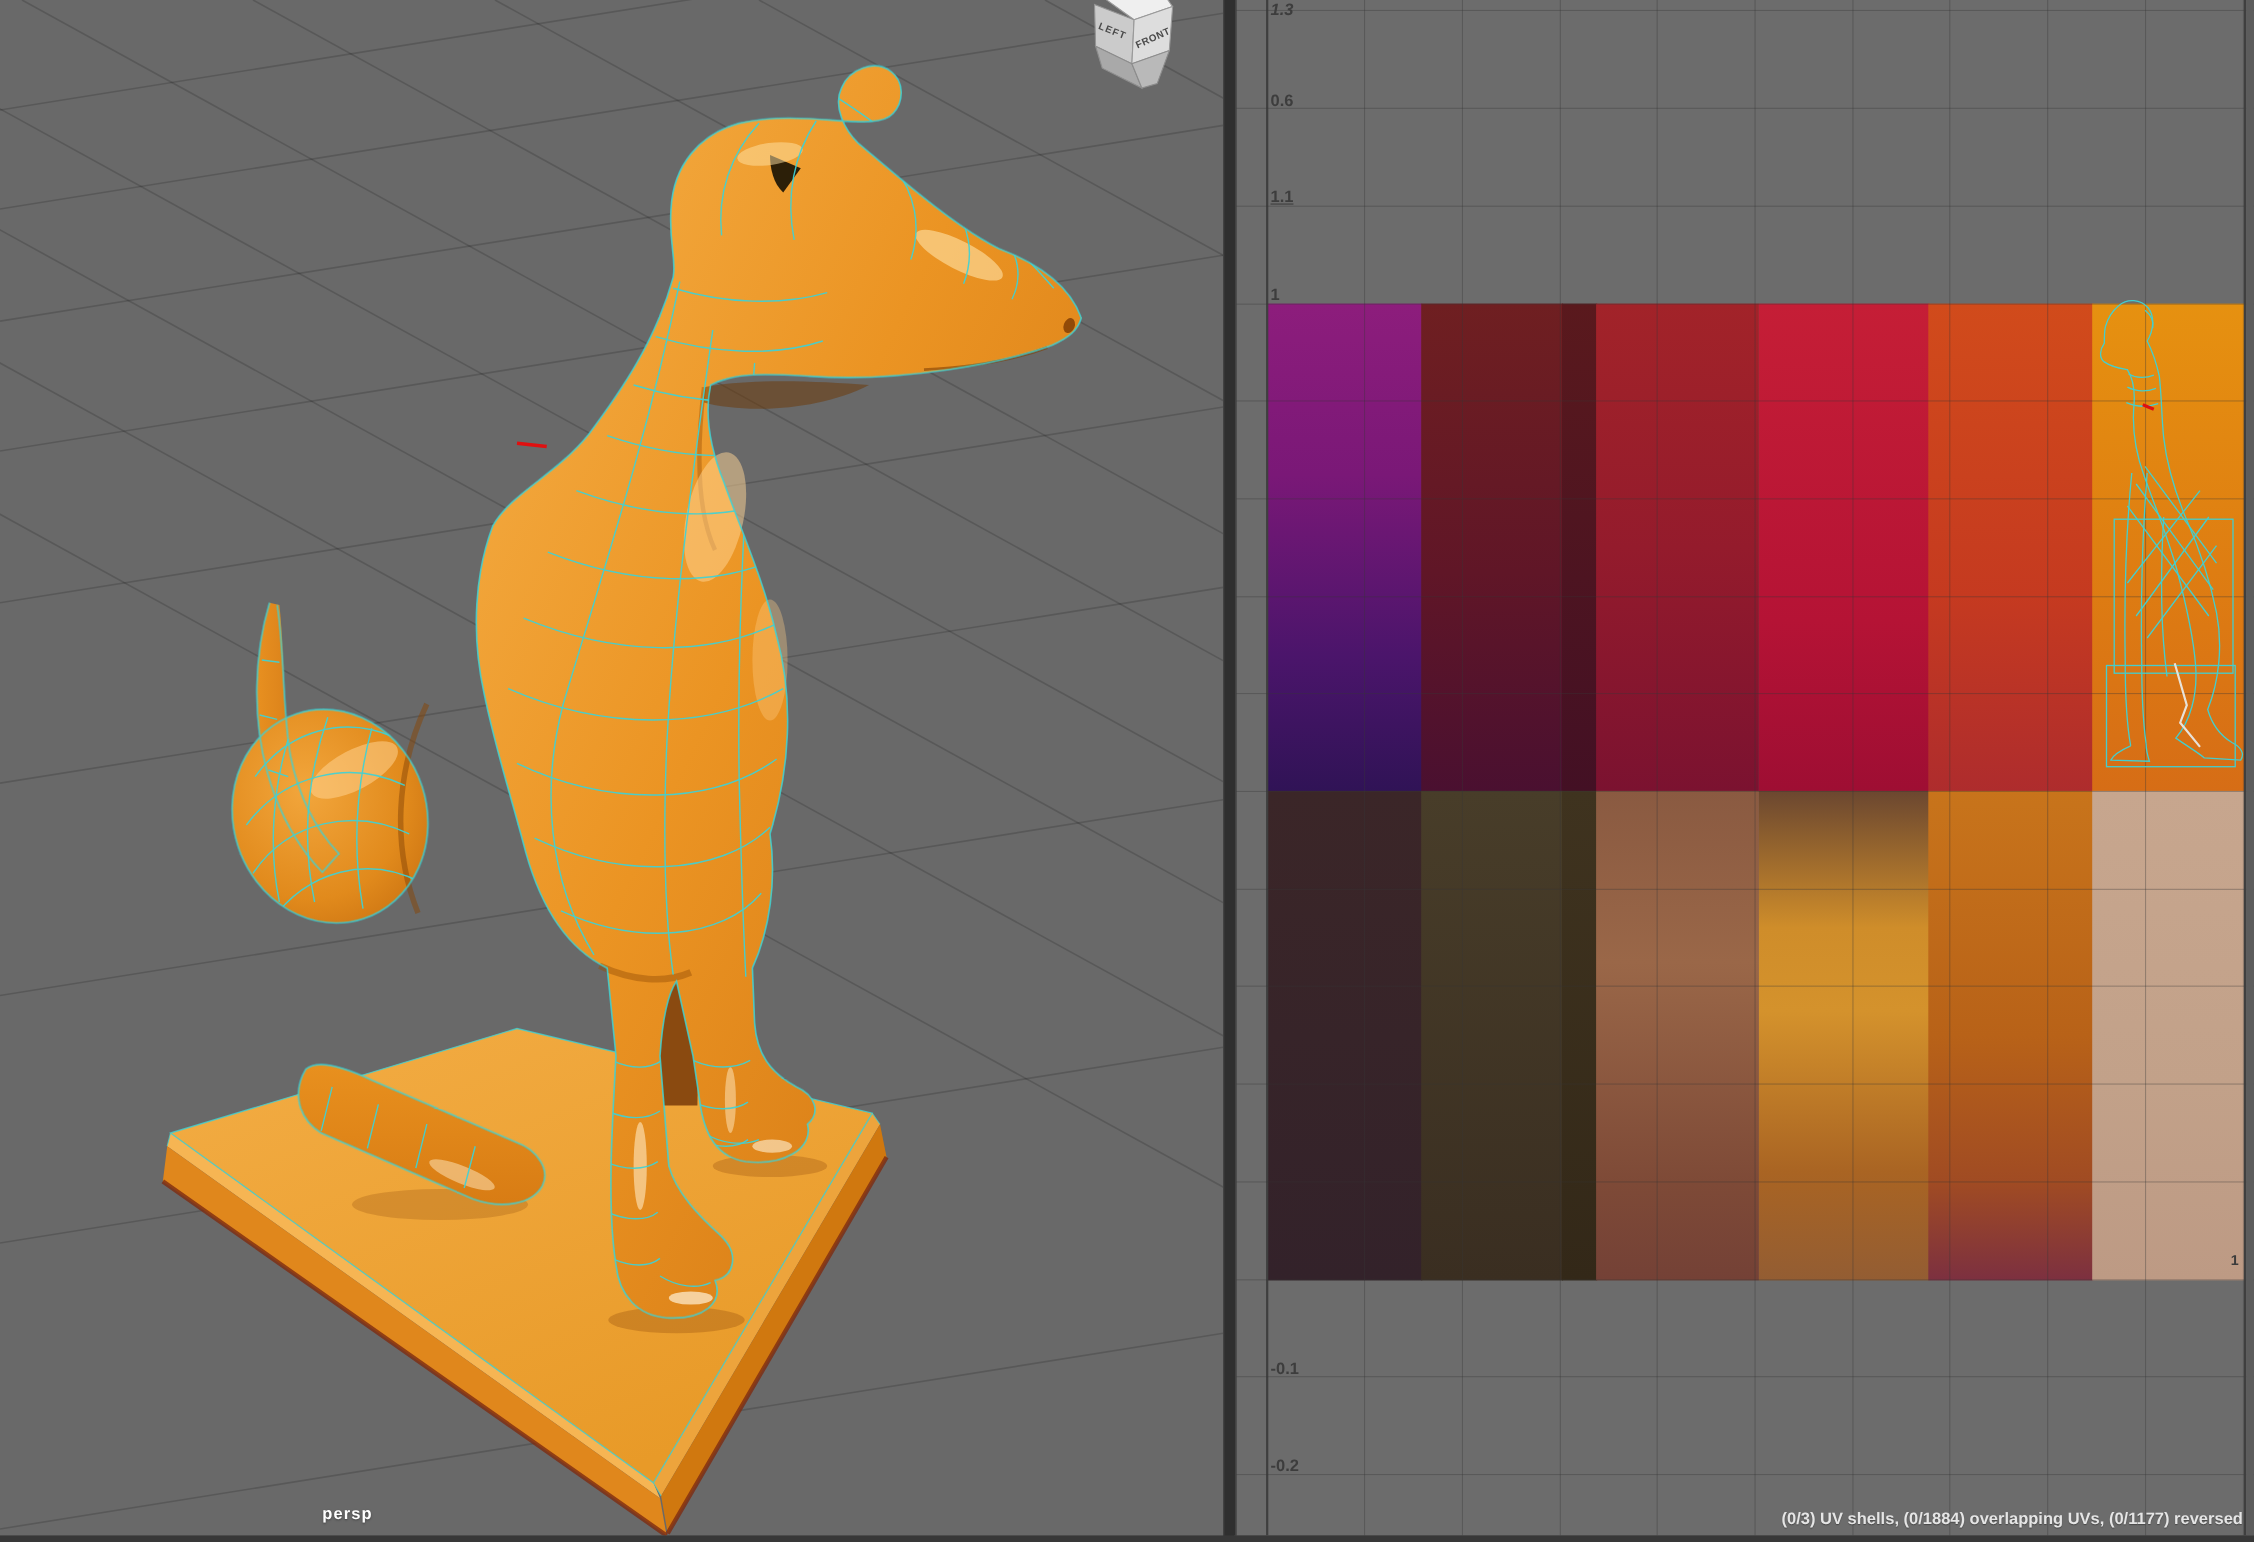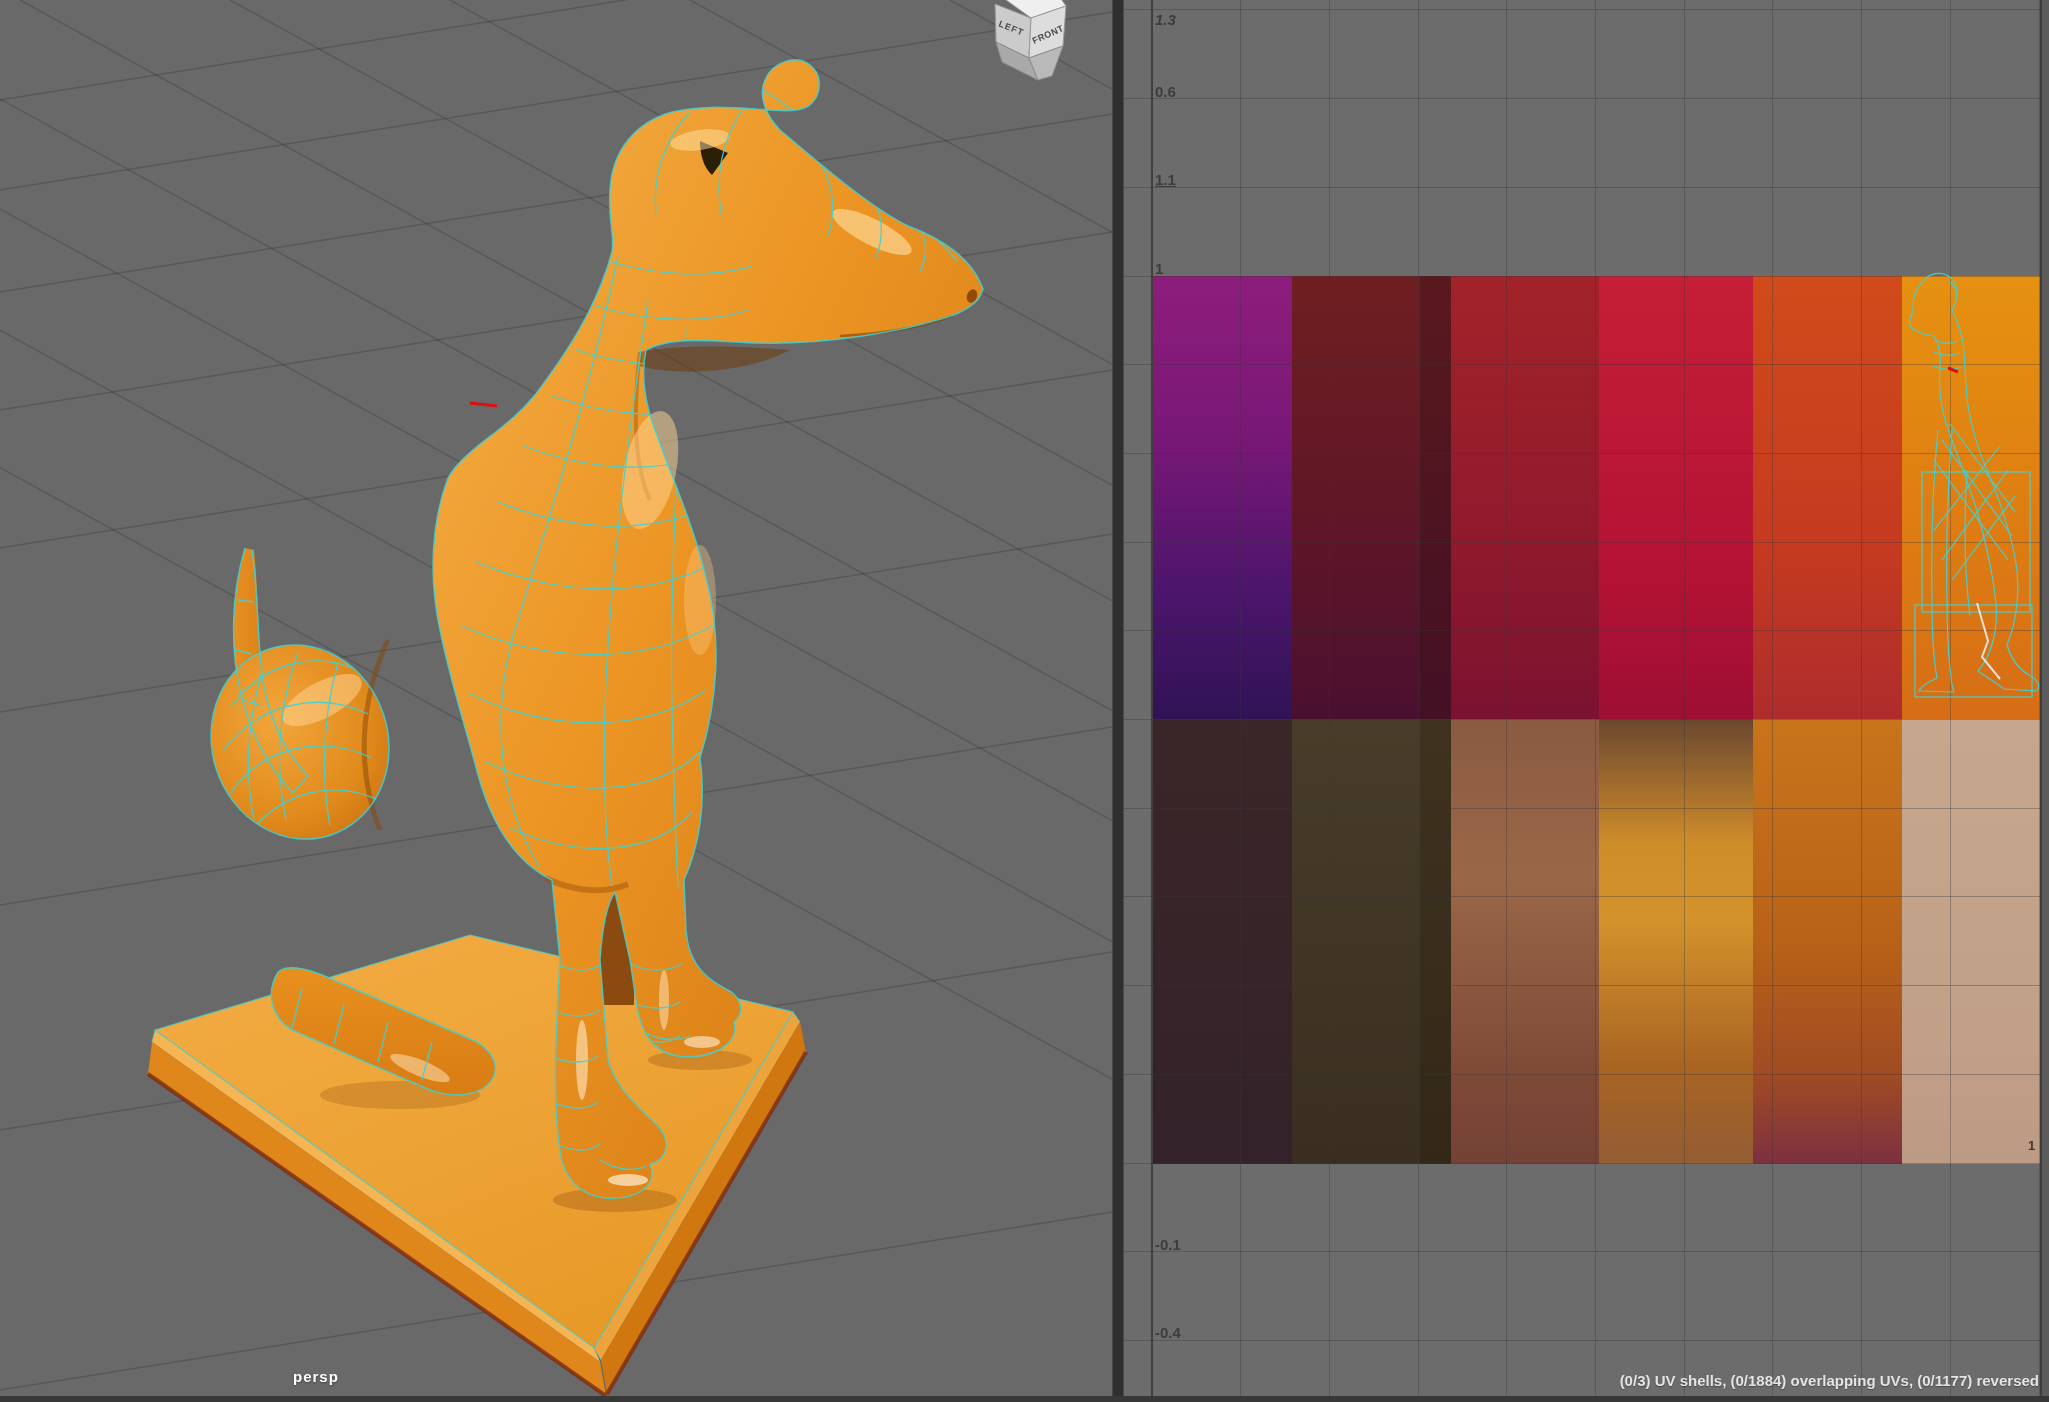--- a/index.html
+++ b/index.html
@@ -275,25 +275,25 @@
         <path d="M 845,470 C 842,520 842,570 848,615"></path>
         <path d="M 828,282 C 833,286 836,292 835,298"></path>
         <rect x="800" y="472" width="108" height="140"></rect>
         <rect x="793" y="605" width="117" height="92"></rect>
       </g>
       <path d="M 855,603 L 866,641 L 860,657 L 878,679" fill="none" stroke-width="2" stroke="#e8e2d8"></path>
       <path d="M 826,368 L 836,372" stroke-width="3" stroke="#e01010"></path>
     </svg>
 
     <div class="uv-axis-labels">
-        <div class="uvlabel" style="top: 11px; font-style: italic;">1.3</div>
+        <div class="uvlabel" style="top: 1px; font-style: italic;">1.3</div>
         <div class="uvlabel" style="top: 83px;">0.6</div>
         <div class="uvlabel" style="top: 171px; text-decoration: underline;">1.1</div>
         <div class="uvlabel" style="top: 260px;">1</div>
         <div class="uvlabel" style="top: 1236px;">-0.1</div>
-        <div class="uvlabel" style="top: 1324px;">-0.4</div>
+        <div class="uvlabel" style="top: 1324px;">-0.2</div>
       </div>
     <div class="uv-corner-label">1</div>
     <div class="uv-status">(0/3) UV shells, (0/1884) overlapping UVs, (0/1177) reversed</div>
   </div>
 
   <div class="bottom-strip"></div>
 </div>
 
 </body></html>

